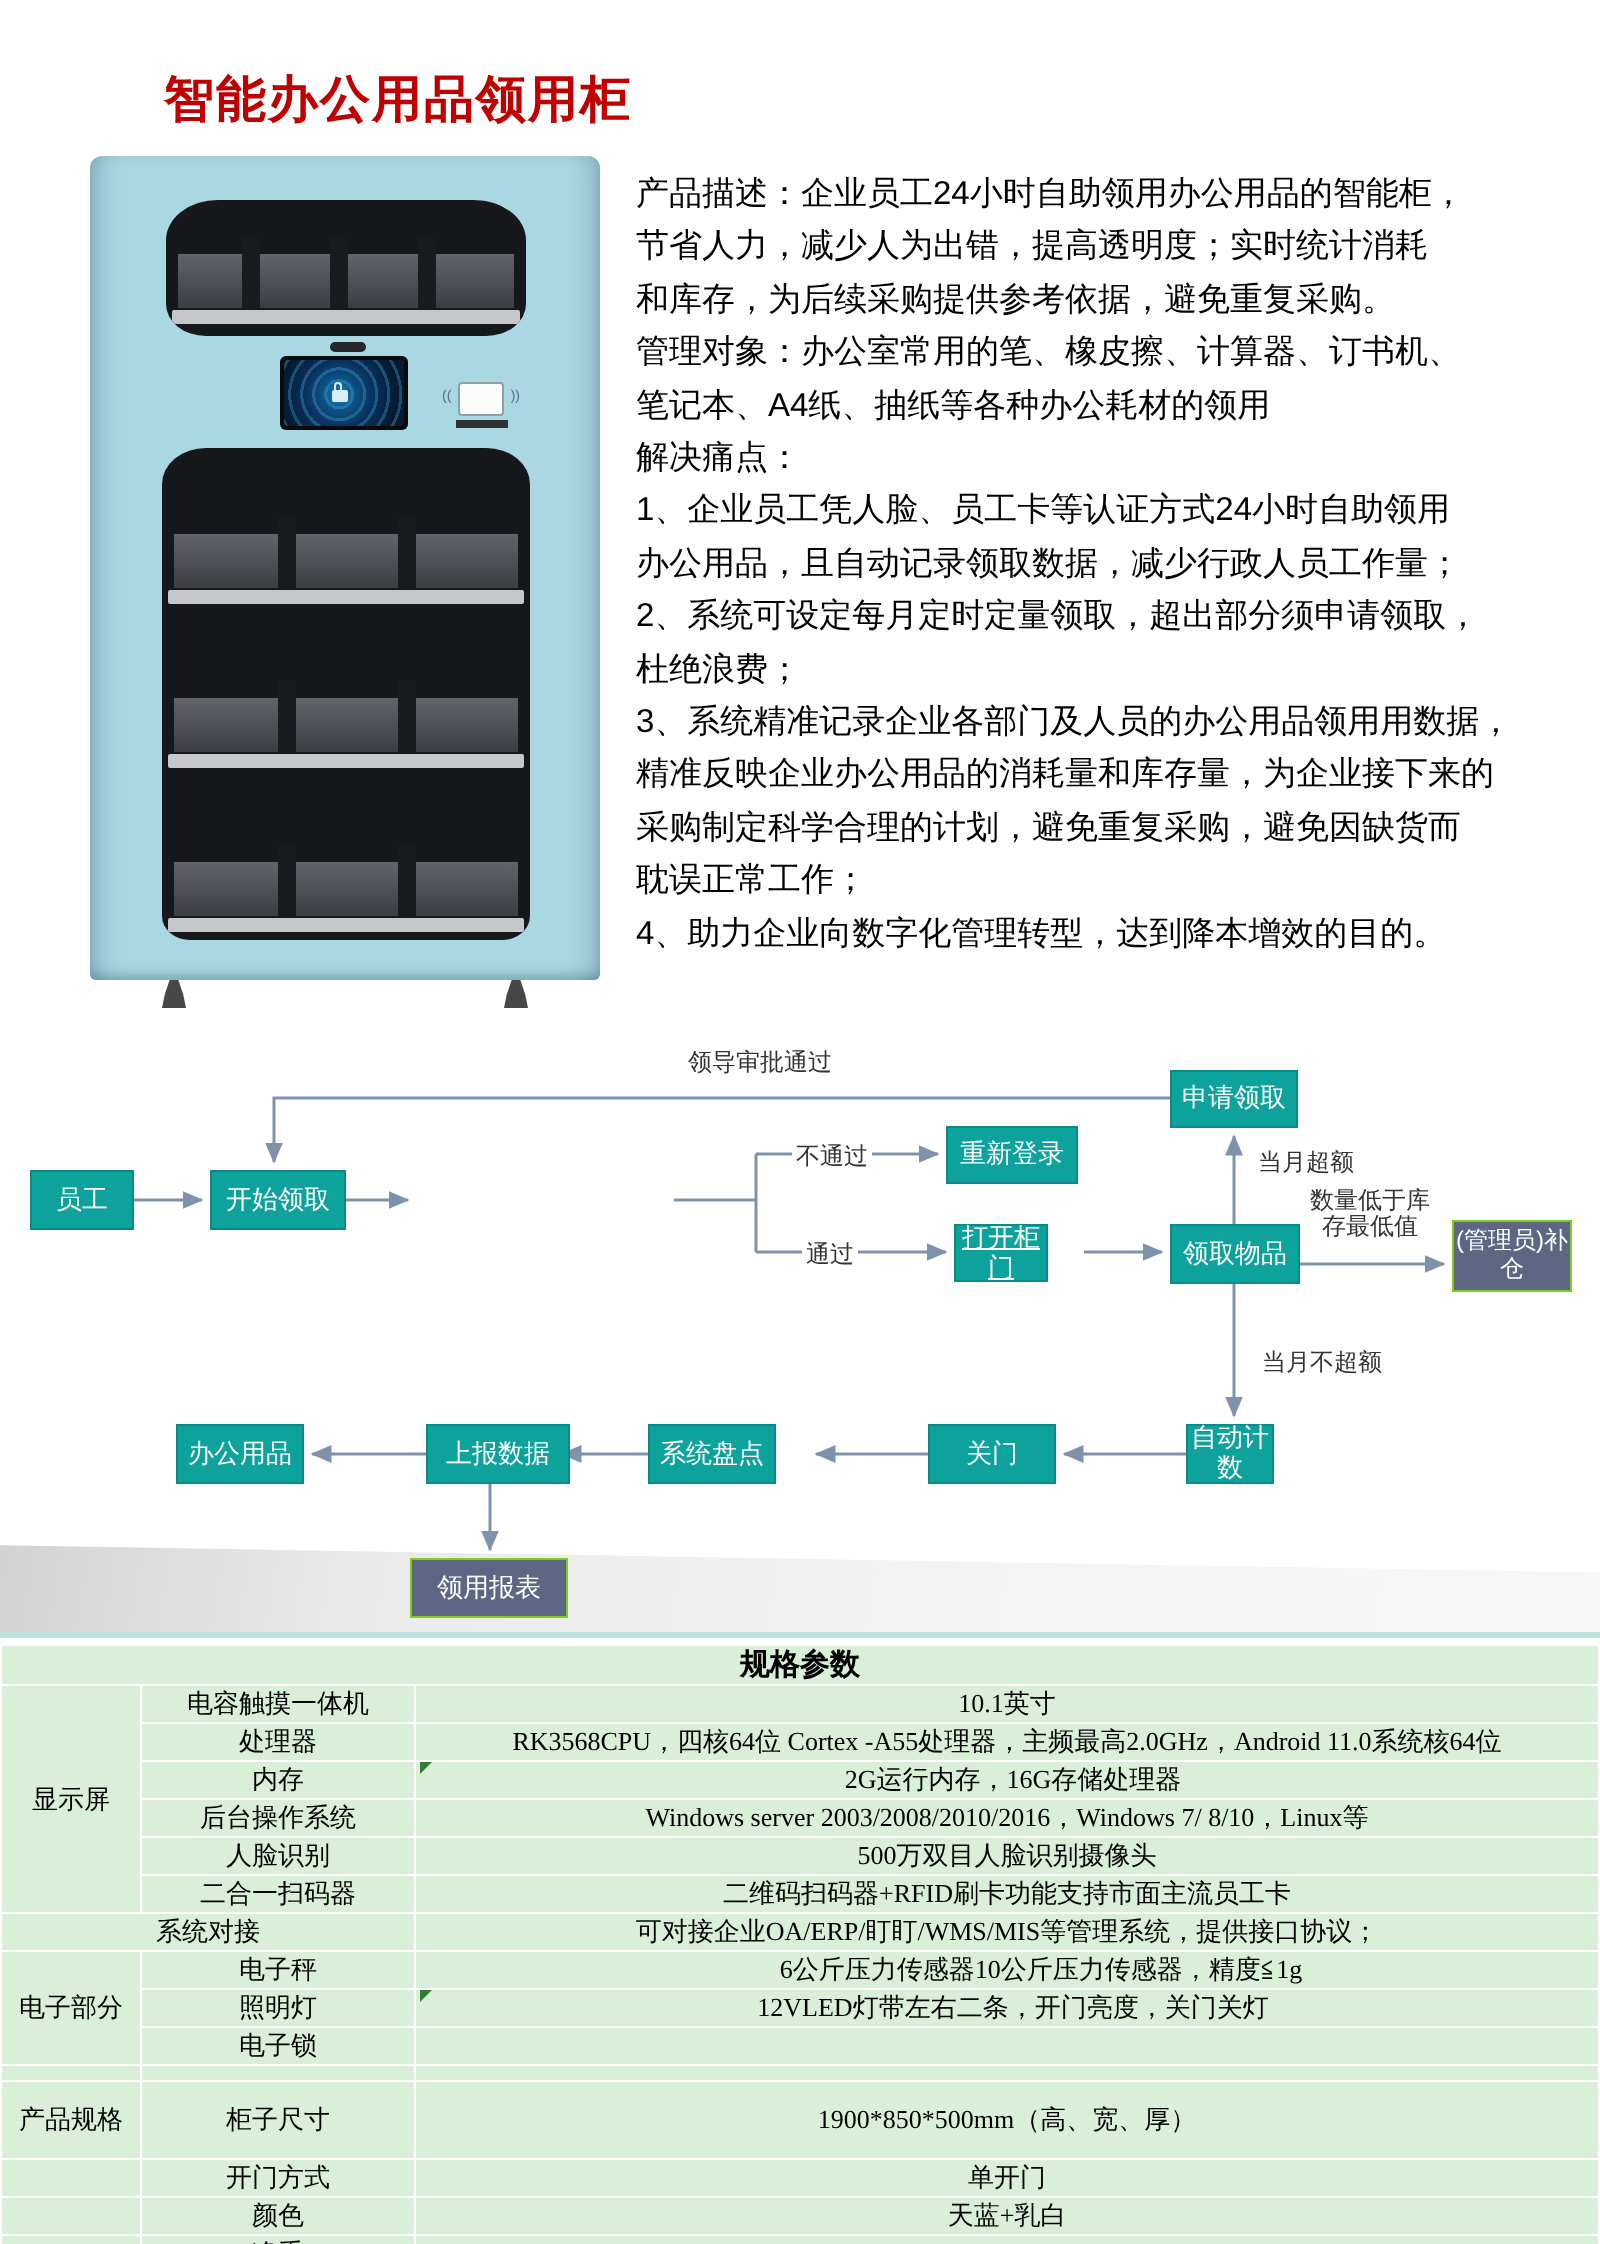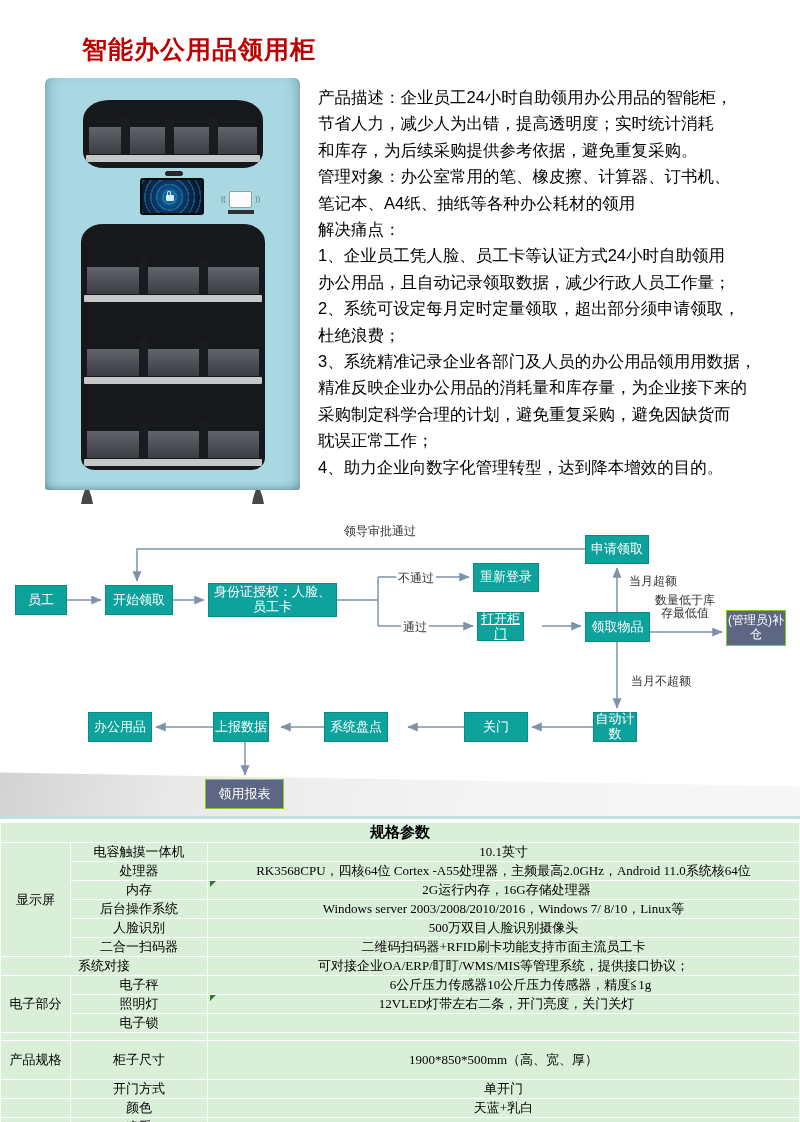--- a/index.html
+++ b/index.html
@@ -67,21 +67,21 @@
   #b-start{left:105px;top:70px;width:68px;height:30px;}
   #b-auth{left:208px;top:68px;width:129px;height:34px;}
   #b-relogin{left:473px;top:48px;width:66px;height:29px;}
   #b-open{left:477px;top:97px;width:47px;height:29px;text-decoration:underline;}
   #b-apply{left:585px;top:20px;width:64px;height:29px;}
   #b-take{left:585px;top:97px;width:65px;height:30px;}
   #b-restock{left:726px;top:95px;width:60px;height:36px;font-size:12px;}
   #b-autocount{left:593px;top:197px;width:44px;height:30px;}
   #b-close{left:464px;top:197px;width:64px;height:30px;}
   #b-inventory{left:324px;top:197px;width:64px;height:30px;}
-  #b-reportdata{left:213px;top:197px;width:56px;height:30px;}
+  #b-reportdata{left:213px;top:197px;width:72px;height:30px;}
   #b-finish{left:88px;top:197px;width:64px;height:30px;}
   #b-report{left:205px;top:264px;width:79px;height:30px;}
 
   #l-approved{left:342px;top:8px;}
   #l-fail{left:396px;top:55px;}
   #l-pass{left:401px;top:104px;}
   #l-overquota{left:627px;top:58px;}
   #l-belowstock{left:650px;top:79px;}
   #l-notover{left:629px;top:158px;}
 
@@ -187,21 +187,20 @@
       <path d="M593,212 L532,212" marker-end="url(#arw)"></path>
       <path d="M464,212 L408,212" marker-end="url(#arw)"></path>
       <path d="M340,212 L281,212" marker-end="url(#arw)"></path>
       <path d="M213,212 L156,212" marker-end="url(#arw)"></path>
       <path d="M245,227 L245,260" marker-end="url(#arw)"></path>
     </g>
   </svg>
 
   <div class="fbox teal" id="b-employee">员工</div>
   <div class="fbox teal" id="b-start">开始领取</div>
-  <div class="fbox teal" id="b-auth">身份证授权：人脸、员工卡</div>
   <div class="fbox teal" id="b-relogin">重新登录</div>
   <div class="fbox teal" id="b-open">打开柜门</div>
   <div class="fbox teal" id="b-apply">申请领取</div>
   <div class="fbox teal" id="b-take">领取物品</div>
   <div class="fbox slate" id="b-restock">(管理员)补仓</div>
   <div class="fbox teal" id="b-autocount">自动计数</div>
   <div class="fbox teal" id="b-close">关门</div>
   <div class="fbox teal" id="b-inventory">系统盘点</div>
   <div class="fbox teal" id="b-reportdata">上报数据</div>
   <div class="fbox teal" id="b-finish">办公用品</div>

